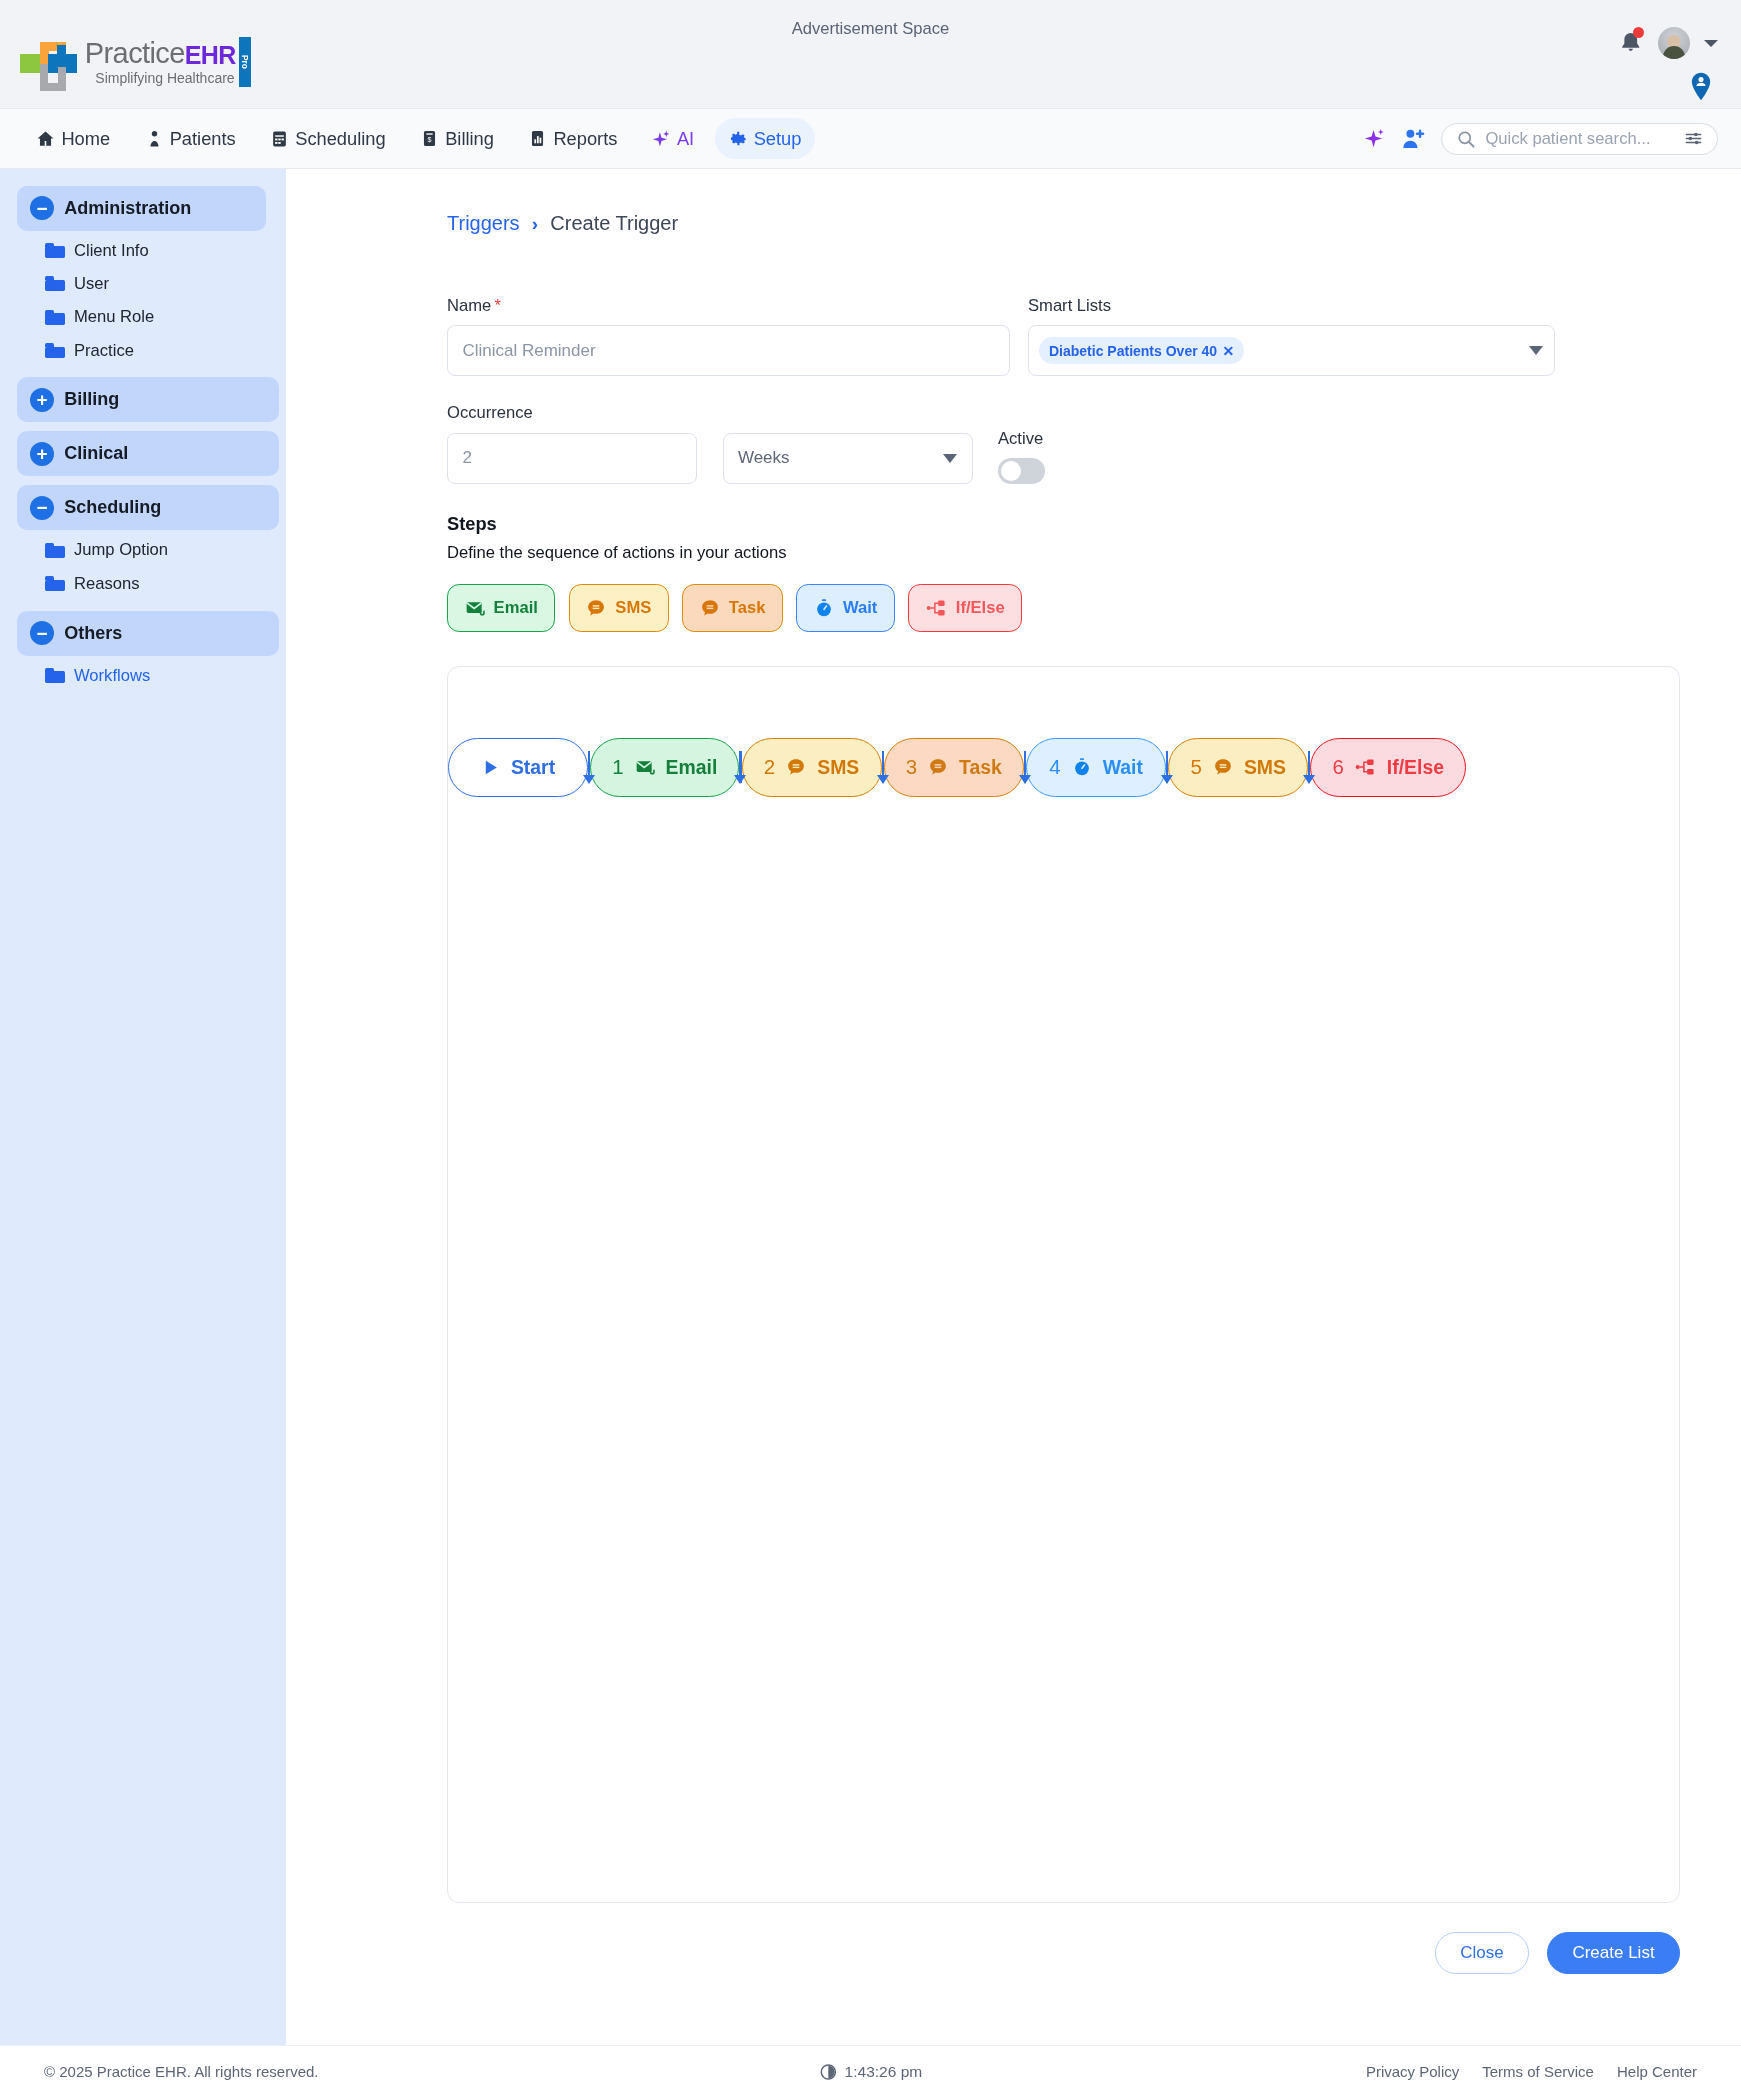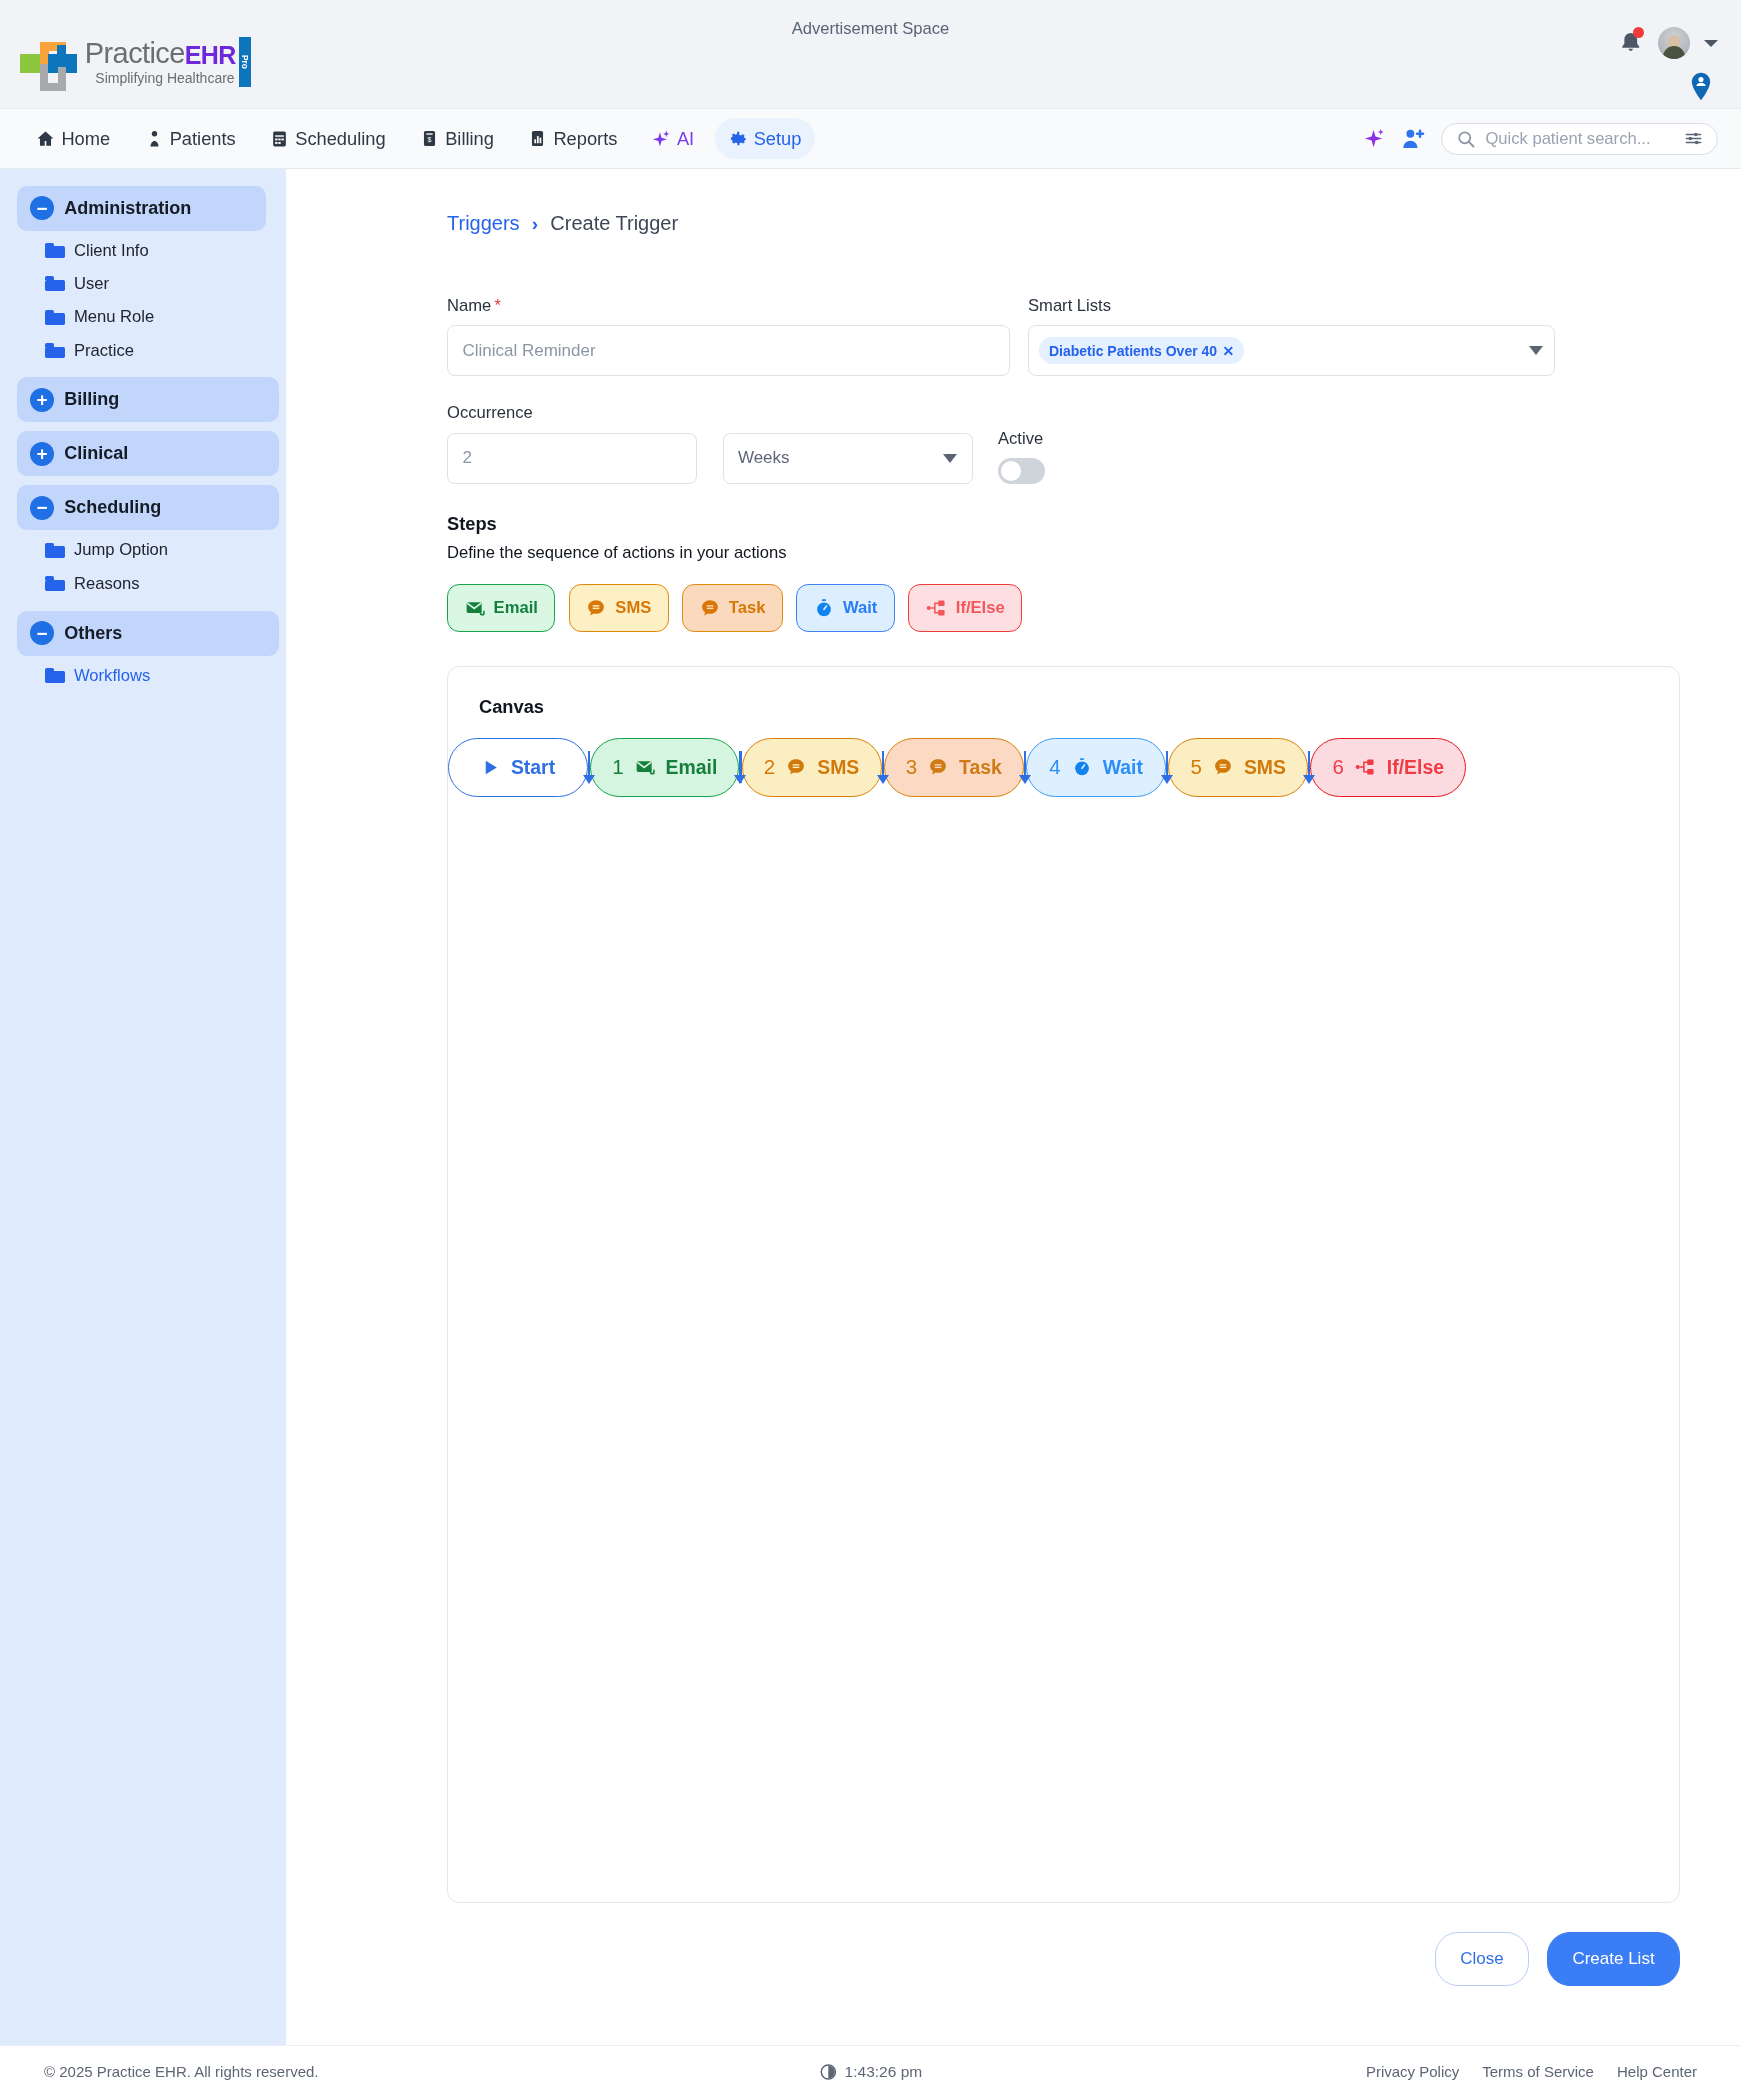--- a/index.html
+++ b/index.html
@@ -173,21 +173,21 @@
   .node.wait  { background: #def0ff; border-color: #3b9bf7; color: #2b8ff5; }
   .node.ifelse{ background: #fbdbe0; border-color: #e8161f; color: #ef3b44; }
   .arrow { width: 2.2px; height: 32px; background: #2f6fe4; position: relative; margin: 4.4px 0; }
   .arrow::after {
     content: ""; position: absolute; left: 50%; bottom: -0.6px; transform: translateX(-50%);
     border-left: 6.1px solid transparent; border-right: 6.1px solid transparent; border-top: 9.4px solid #2f6fe4;
   }
 
   
   .actions { display: flex; justify-content: flex-end; gap: 18px; padding: 29px 0 33px 0; }
-  .btn { height: 54px; border-radius: 23px; display: flex; align-items: center; padding: 0 24.4px; font-size: 17px; cursor: pointer; }
+  .btn { height: 42px; border-radius: 23px; display: flex; align-items: center; padding: 0 24.4px; font-size: 17px; cursor: pointer; }
   .btn.ghost { background: #fff; color: #2f6fe4; border: 1.1px solid #b8cef5; }
   .btn.primary { background: #3b7df5; color: #fff; border: 1.1px solid #3b7df5; }
 
   
   .footer {
     height: 52px; flex: 0 0 52px; background: #fff; border-top: 0.6px solid #eceff3;
     display: flex; align-items: center; padding: 0 44px; position: relative;
   }
   .foot-copy { font-size: 15px; color: #5d6674; }
   .foot-clock { position: absolute; left: 50%; transform: translateX(-50%); display: flex; align-items: center; gap: 7.8px; font-size: 15.5px; color: #5d6674; }
@@ -512,21 +512,20 @@
             <circle cx="3.4" cy="12" r="2.6" fill="#f4575b"></circle>
             <rect x="15" y="2.6" width="8" height="7" rx="1.6" fill="#f4575b"></rect>
             <rect x="15" y="14.4" width="8" height="7" rx="1.6" fill="#f4575b"></rect>
             <path d="M6 12h5V6.1h4M6 12h5v5.9h4" fill="none" stroke="#f4575b" stroke-width="1.9"></path>
           </svg>
           <span>If/Else</span>
         </div>
       </div>
 
       <div class="canvas">
-        <div class="canvas-title">Canvas</div>
 
         <div class="flow">
 
           <div class="node start">
             <svg width="19" height="19" viewBox="0 0 24 24">
               <path fill="#2f6fe4" d="M6 3.4 20 12 6 20.6z"></path>
             </svg>
             <span>Start</span>
           </div>
           <div class="arrow"></div>

